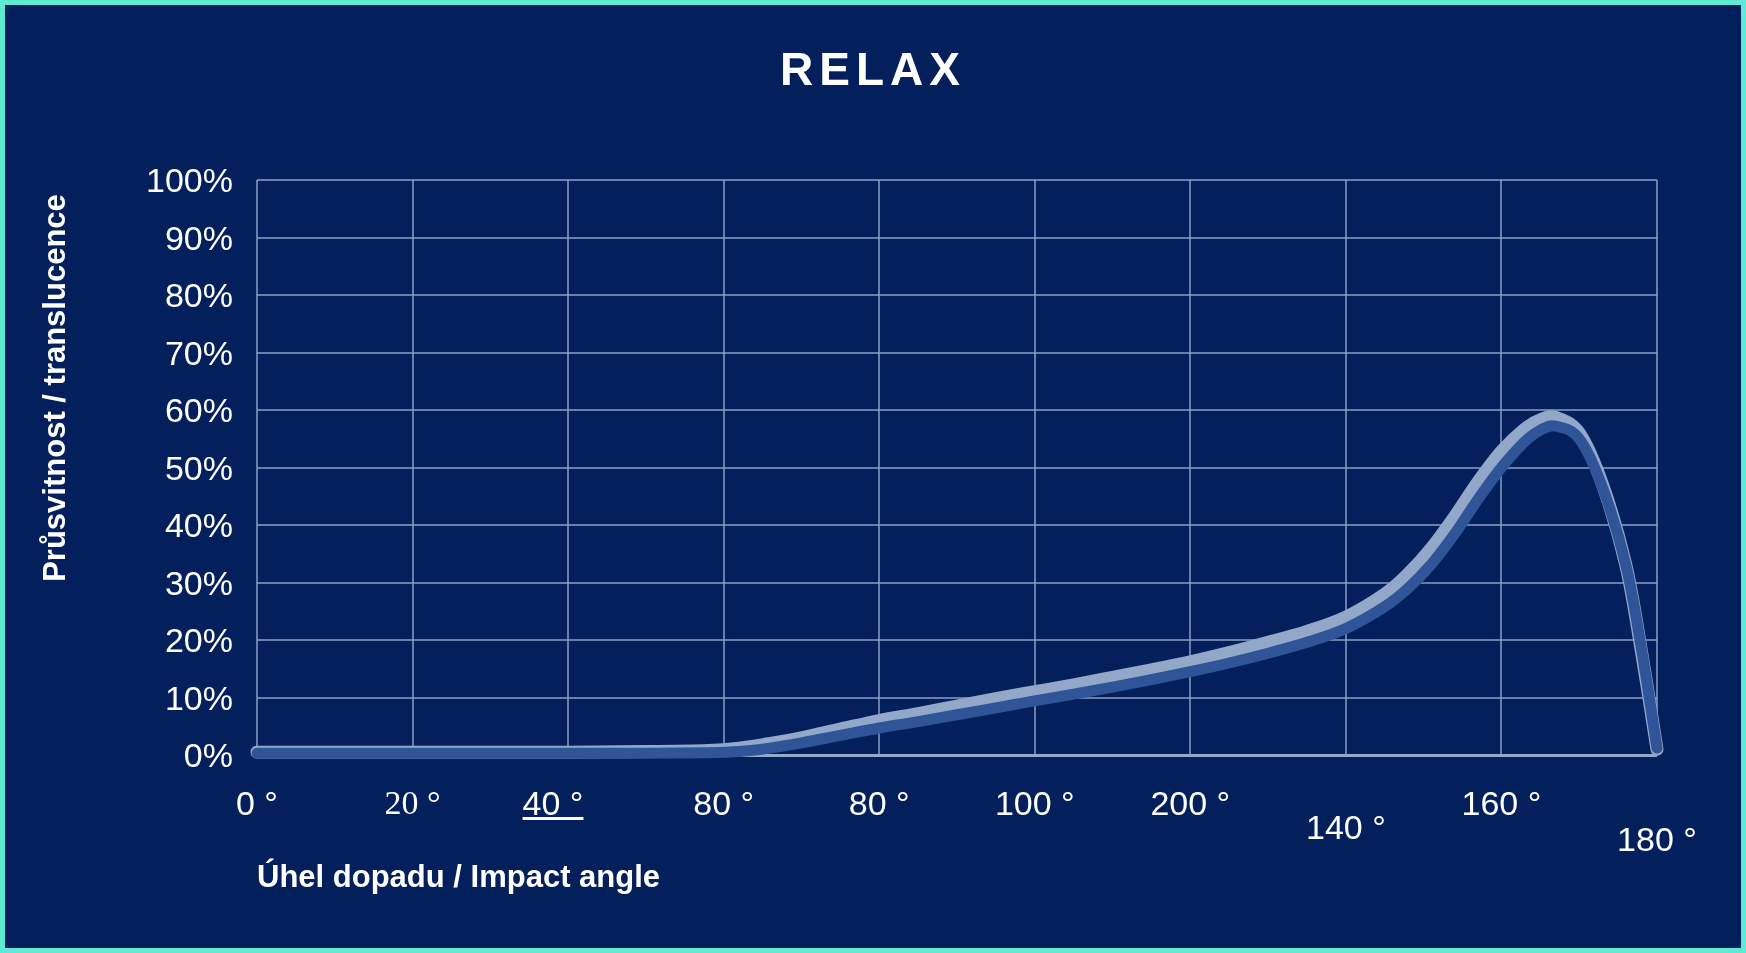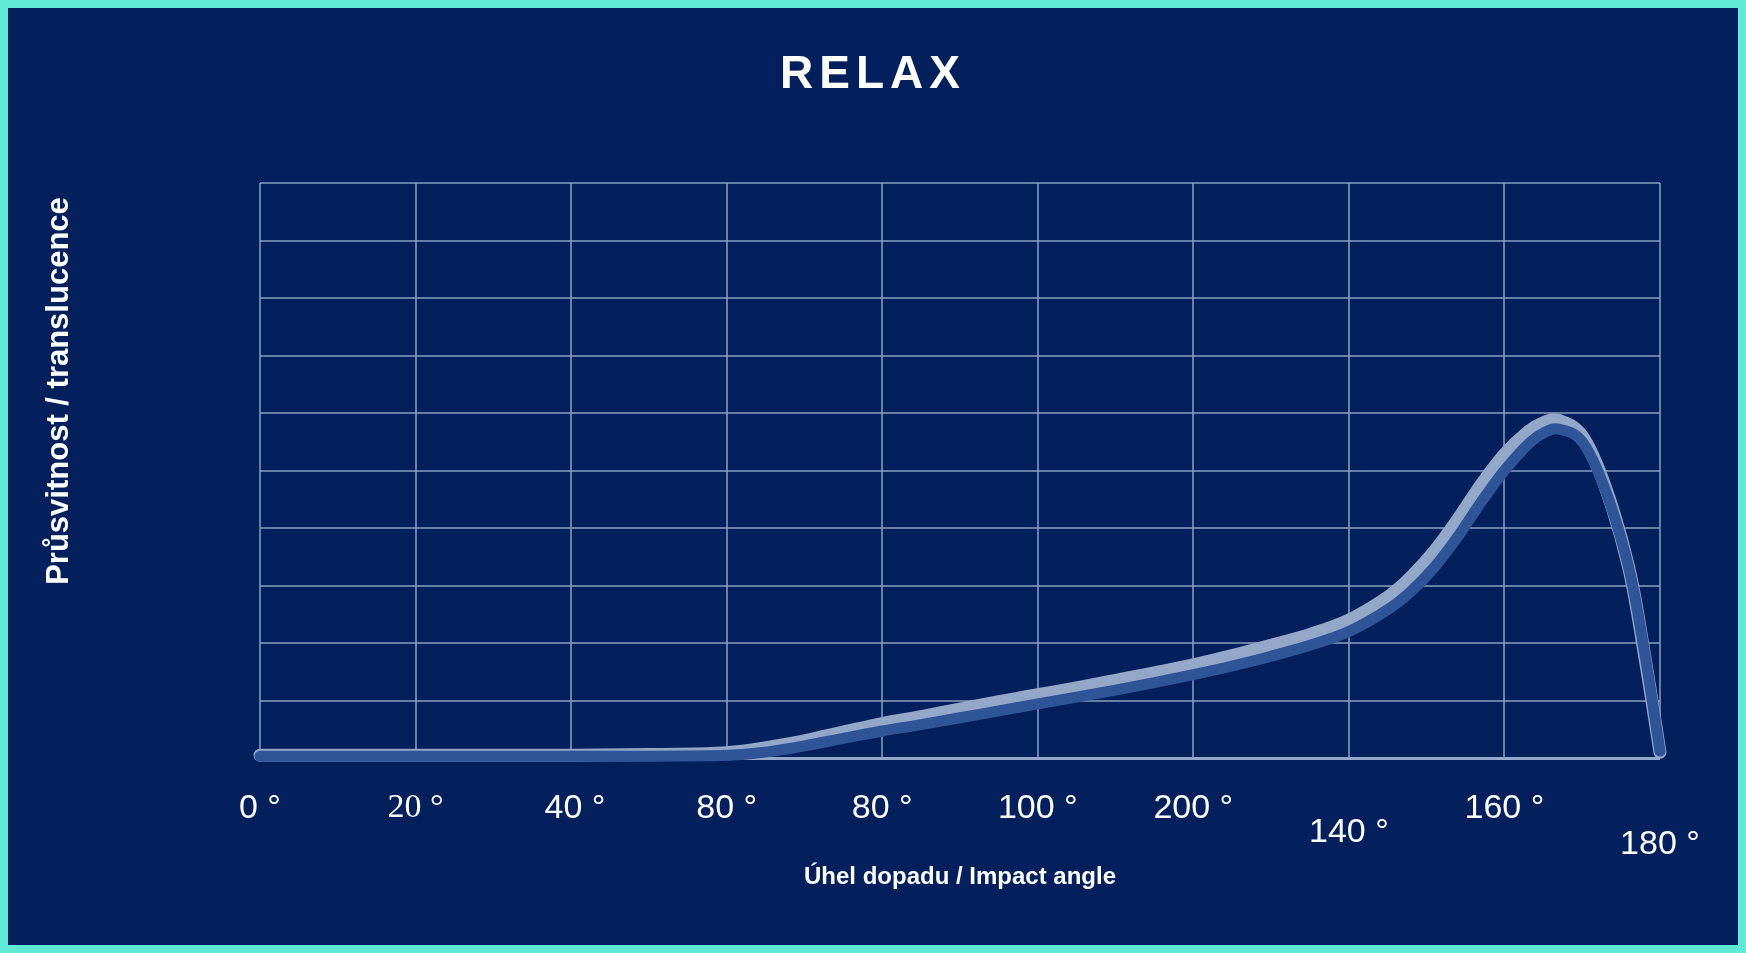--- a/index.html
+++ b/index.html
@@ -9,21 +9,21 @@
     height: 953px;
     overflow: hidden;
     background: #0a2a6e;
   }
 
   #chart-card {
     position: relative;
     width: 1746px;
     height: 953px;
     background: #04205c;
-    border: 8px solid #5eead4;
+    border: 5px solid #5eead4;
     font-family: "Liberation Sans", sans-serif;
     overflow: hidden;
   }
 
   
   #chart-title {
     position: absolute;
     top: 36px;
     left: 0;
     width: 100%;
@@ -126,36 +126,48 @@
     transform: translateX(-60px);
     width: 120px;
     white-space: pre;
   }
 
   #x-axis-title {
     position: absolute;
     left: 252px;
     top: 854px;
     width: 1400px;
-    text-align: center;
-    color: #ffffff;
-    font-size: 24px;
+    color: #ffffff;
+    font-size: 31px;
     font-weight: bold;
     white-space: pre;
   }
 </style>
 </head>
 <body>
 
 <div id="chart-card">
 
   <div id="chart-title">RELAX</div>
 
   <div id="y-axis-title">Průsvitnost / translucence</div>
 
+  <div id="y-tick-labels">
+      <div class="y-tick" style="top: 0px;">100%</div>
+      <div class="y-tick" style="top: 57.5px;">90%</div>
+      <div class="y-tick" style="top: 115px;">80%</div>
+      <div class="y-tick" style="top: 172.5px;">70%</div>
+      <div class="y-tick" style="top: 230px;">60%</div>
+      <div class="y-tick" style="top: 287.5px;">50%</div>
+      <div class="y-tick" style="top: 345px;">40%</div>
+      <div class="y-tick" style="top: 402.5px;">30%</div>
+      <div class="y-tick" style="top: 460px;">20%</div>
+      <div class="y-tick" style="top: 517.5px;">10%</div>
+      <div class="y-tick" style="top: 575px;">0%</div>
+    </div>
 
   <div id="plot-area">
     <div id="gridlines-h">
         <div class="gridline-h" style="top: -1px;"></div>
         <div class="gridline-h" style="top: 56.5px;"></div>
         <div class="gridline-h" style="top: 114px;"></div>
         <div class="gridline-h" style="top: 171.5px;"></div>
         <div class="gridline-h" style="top: 229px;"></div>
         <div class="gridline-h" style="top: 286.5px;"></div>
         <div class="gridline-h" style="top: 344px;"></div>
@@ -178,21 +190,21 @@
       </div>
     <svg id="curve-svg" viewBox="0 0 1400 575" preserveAspectRatio="none">
         <path d="M 0.00 572.13 C 12.96 572.13, 51.85 572.13, 77.78 572.13 C 103.70 572.13, 129.63 572.13, 155.56 572.13 C 181.48 572.13, 207.41 572.13, 233.33 572.13 C 259.26 572.13, 285.19 572.22, 311.11 572.13 C 337.04 572.03, 365.56 571.84, 388.89 571.55 C 412.22 571.26, 435.56 570.97, 451.11 570.40 C 466.67 569.83, 471.85 569.25, 482.22 568.10 C 492.59 566.95, 502.96 565.23, 513.33 563.50 C 523.70 561.77, 532.78 560.15, 544.44 557.75 C 556.11 555.35, 570.37 552.00, 583.33 549.13 C 596.30 546.25, 609.26 543.09, 622.22 540.50 C 635.19 537.91, 648.15 536.00, 661.11 533.60 C 674.07 531.20, 687.04 528.62, 700.00 526.13 C 712.96 523.63, 725.93 521.05, 738.89 518.65 C 751.85 516.25, 764.81 514.05, 777.78 511.75 C 790.74 509.45, 803.70 507.25, 816.67 504.85 C 829.63 502.45, 842.59 499.87, 855.56 497.38 C 868.52 494.88, 881.48 492.49, 894.44 489.90 C 907.41 487.31, 920.37 484.73, 933.33 481.85 C 946.30 478.98, 959.26 475.91, 972.22 472.65 C 985.19 469.39, 998.15 465.85, 1011.11 462.30 C 1024.07 458.75, 1037.04 455.59, 1050.00 451.38 C 1062.96 447.16, 1075.93 443.23, 1088.89 437.00 C 1101.85 430.77, 1117.41 421.19, 1127.78 414.00 C 1138.15 406.81, 1143.33 401.54, 1151.11 393.88 C 1158.89 386.21, 1166.67 377.58, 1174.44 368.00 C 1182.22 358.42, 1190.00 347.40, 1197.78 336.38 C 1205.56 325.35, 1213.33 312.70, 1221.11 301.88 C 1228.89 291.05, 1236.67 280.22, 1244.44 271.40 C 1252.22 262.58, 1261.30 254.25, 1267.78 248.98 C 1274.26 243.70, 1278.15 241.69, 1283.33 239.78 C 1288.52 237.86, 1292.41 235.27, 1298.89 237.48 C 1305.37 239.68, 1314.44 241.79, 1322.22 253.00 C 1330.00 264.21, 1337.78 282.71, 1345.56 304.75 C 1353.33 326.79, 1362.41 357.46, 1368.89 385.25 C 1375.37 413.04, 1379.26 440.83, 1384.44 471.50 C 1389.63 502.17, 1397.41 552.96, 1400.00 569.25" fill="none" stroke="#93a7c9" stroke-width="13" stroke-linecap="round" stroke-linejoin="round"></path>
         <path d="M 0.00 573.27 C 12.96 573.27, 51.85 573.27, 77.78 573.27 C 103.70 573.27, 129.63 573.27, 155.56 573.27 C 181.48 573.27, 207.41 573.27, 233.33 573.27 C 259.26 573.27, 285.19 573.27, 311.11 573.27 C 337.04 573.27, 365.56 573.37, 388.89 573.27 C 412.22 573.18, 435.56 572.99, 451.11 572.70 C 466.67 572.41, 471.85 572.32, 482.22 571.55 C 492.59 570.78, 502.96 569.54, 513.33 568.10 C 523.70 566.66, 532.78 565.03, 544.44 562.92 C 556.11 560.82, 570.37 557.94, 583.33 555.45 C 596.30 552.96, 609.26 550.28, 622.22 547.98 C 635.19 545.67, 648.15 543.85, 661.11 541.65 C 674.07 539.45, 687.04 537.05, 700.00 534.75 C 712.96 532.45, 725.93 530.15, 738.89 527.85 C 751.85 525.55, 764.81 523.25, 777.78 520.95 C 790.74 518.65, 803.70 516.35, 816.67 514.05 C 829.63 511.75, 842.59 509.55, 855.56 507.15 C 868.52 504.75, 881.48 502.26, 894.44 499.68 C 907.41 497.09, 920.37 494.40, 933.33 491.63 C 946.30 488.85, 959.26 486.07, 972.22 483.00 C 985.19 479.93, 998.15 476.68, 1011.11 473.23 C 1024.07 469.78, 1037.04 466.42, 1050.00 462.30 C 1062.96 458.18, 1075.93 454.44, 1088.89 448.50 C 1101.85 442.56, 1117.41 433.36, 1127.78 426.65 C 1138.15 419.94, 1143.33 415.34, 1151.11 408.25 C 1158.89 401.16, 1166.67 393.20, 1174.44 384.10 C 1182.22 375.00, 1190.00 364.45, 1197.78 353.63 C 1205.56 342.80, 1213.33 330.15, 1221.11 319.13 C 1228.89 308.10, 1236.67 297.08, 1244.44 287.50 C 1252.22 277.92, 1261.30 267.85, 1267.78 261.63 C 1274.26 255.40, 1278.15 252.71, 1283.33 250.13 C 1288.52 247.54, 1292.41 244.66, 1298.89 246.10 C 1305.37 247.54, 1314.44 248.50, 1322.22 258.75 C 1330.00 269.00, 1337.78 286.54, 1345.56 307.63 C 1353.33 328.71, 1362.41 358.42, 1368.89 385.25 C 1375.37 412.08, 1379.26 438.15, 1384.44 468.63 C 1389.63 499.10, 1397.41 551.52, 1400.00 568.10" fill="none" stroke="#2f5598" stroke-width="11" stroke-linecap="round" stroke-linejoin="round"></path>
       </svg>
   </div>
 
   <div id="x-tick-labels">
       <div class="x-tick" style="left: 0px;">0 °</div>
       <div class="x-tick" style="left: 155.556px; font-family: Liberation Serif, serif;">20 °</div>
-      <div class="x-tick" style="left: 315px;">40 °</div>
+      <div class="x-tick" style="left: 296px; text-decoration: underline;">40 °</div>
       <div class="x-tick" style="left: 466.667px;">80 °</div>
       <div class="x-tick" style="left: 622.222px;">80 °</div>
       <div class="x-tick" style="left: 777.778px;">100 °</div>
       <div class="x-tick" style="left: 933.333px;">200 °</div>
       <div class="x-tick" style="left: 1088.89px; margin-top: 24px;">140 °</div>
       <div class="x-tick" style="left: 1244.44px;">160 °</div>
       <div class="x-tick" style="left: 1400px; margin-top: 36px;">180 °</div>
     </div>
 
   <div id="x-axis-title">Úhel dopadu / Impact angle</div>

